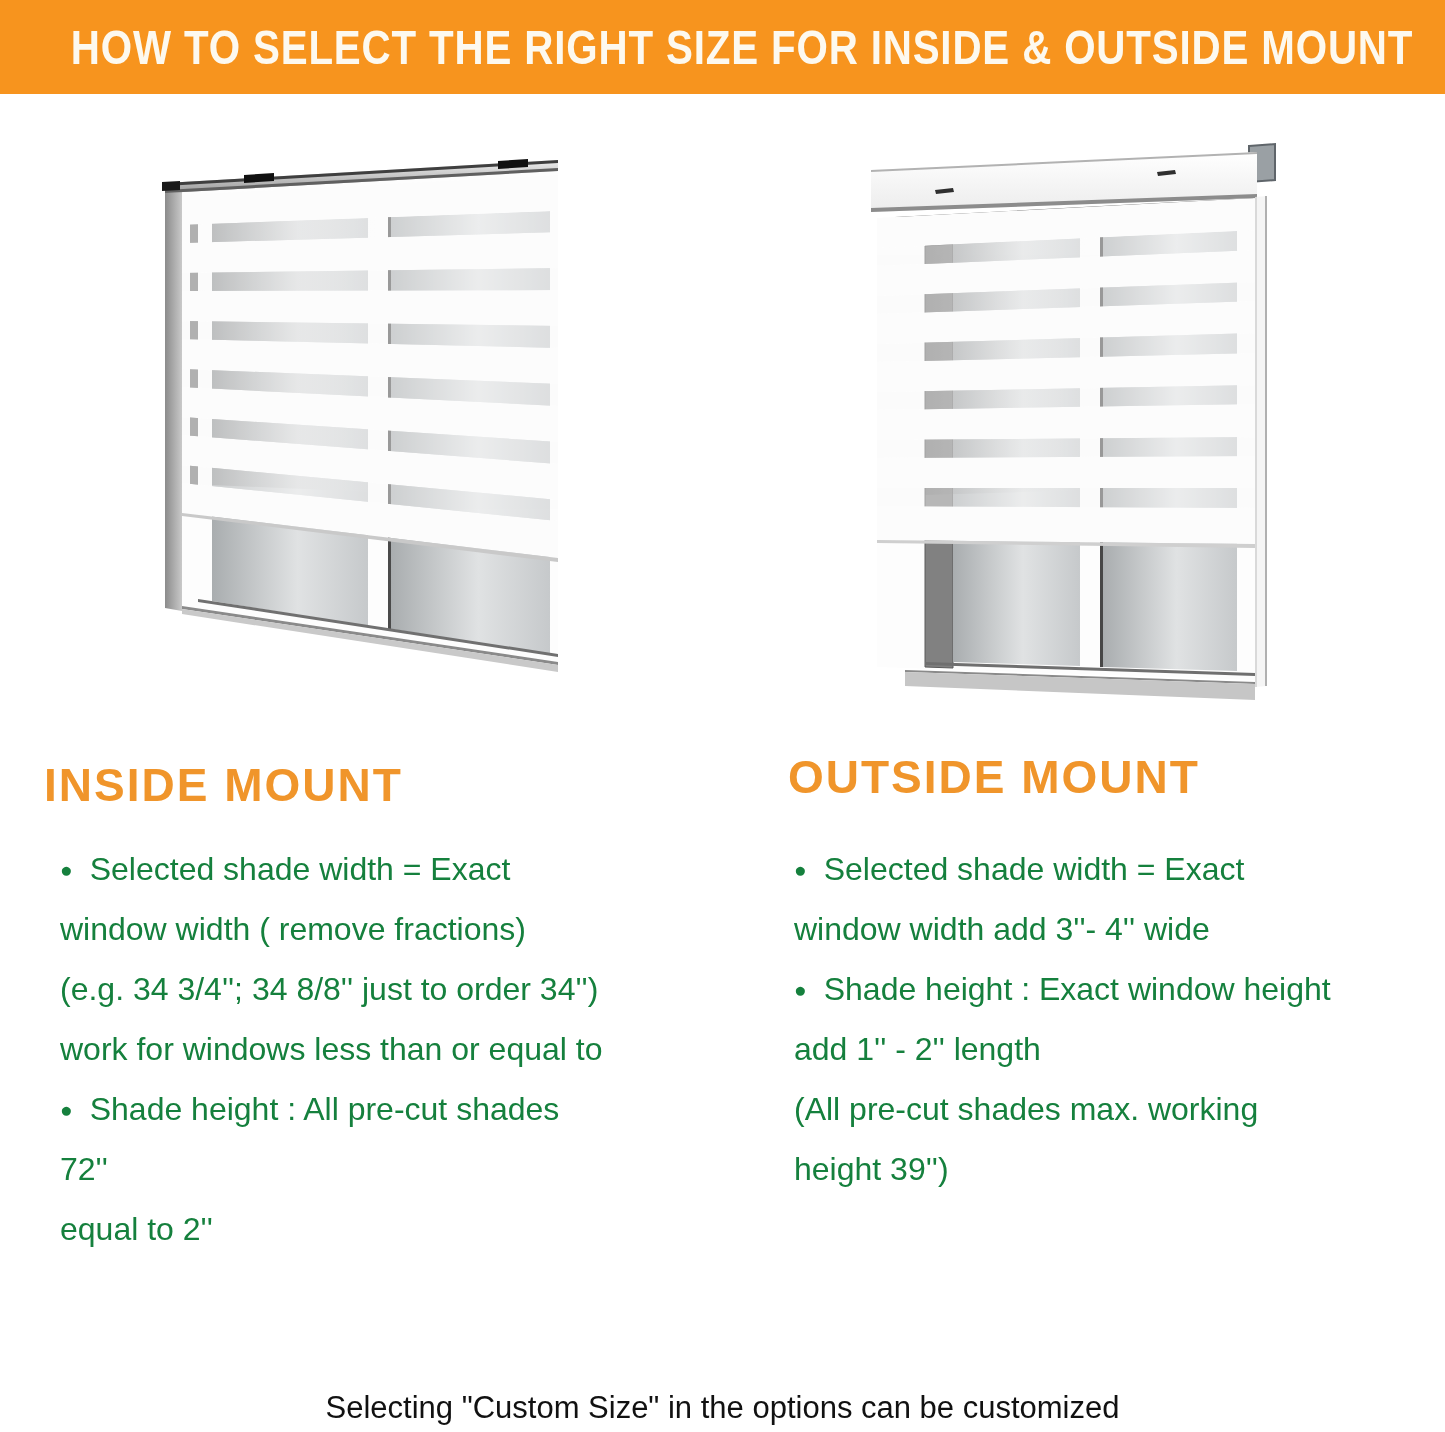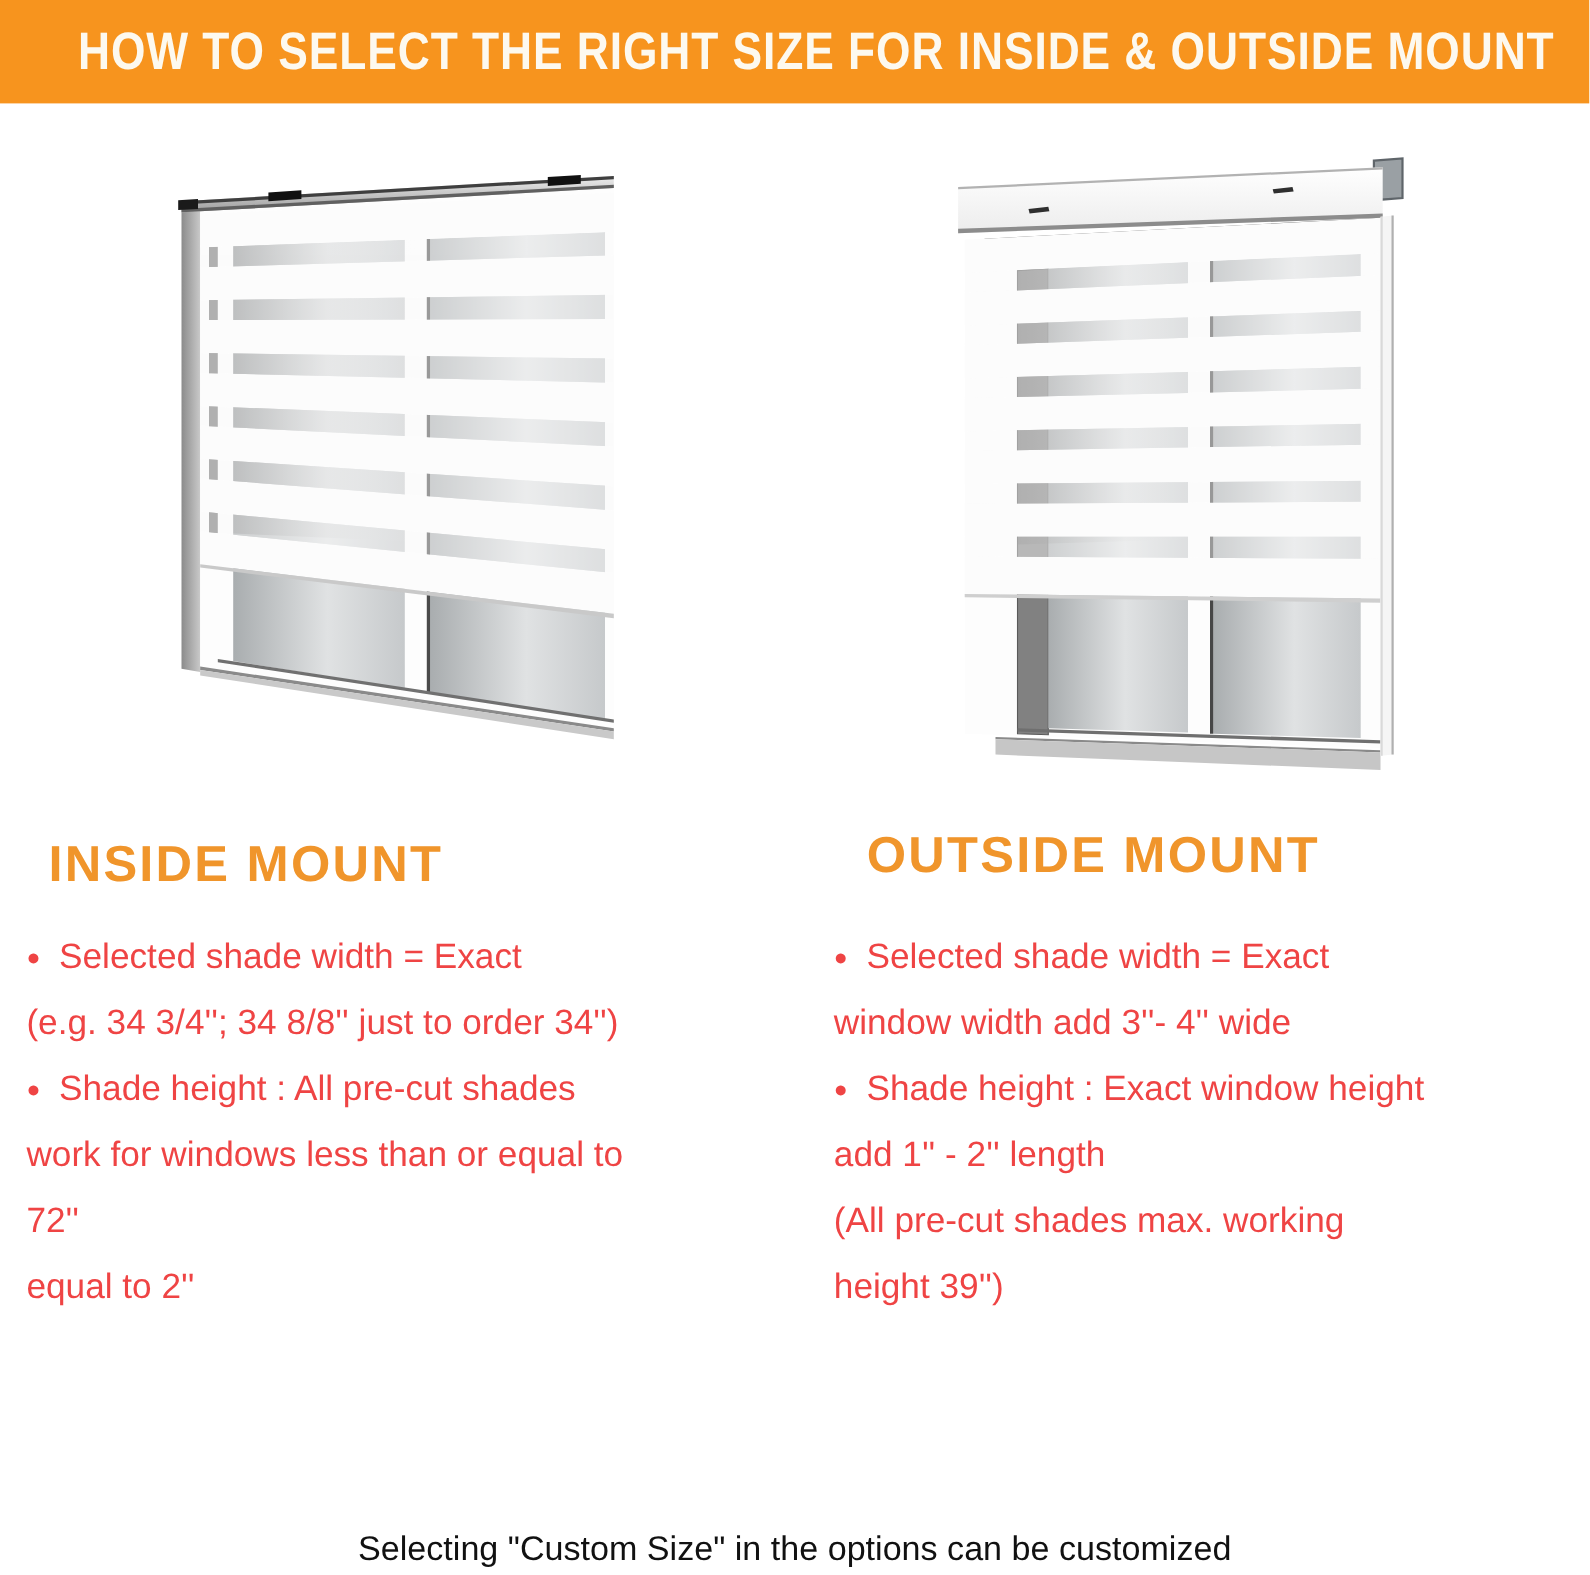--- a/index.html
+++ b/index.html
@@ -18,21 +18,21 @@
   .illus-right{left:865px;top:140px;width:430px;height:600px;}
   svg{display:block;}
 
   
   .colhead{position:absolute;margin:0;font-size:46px;font-weight:bold;letter-spacing:2px;
            color:#F0952B;line-height:50px;white-space:nowrap;}
   .colhead-left{left:44px;top:760px;}
   .colhead-right{left:788px;top:752px;}
 
   
-  .bullets{position:absolute;font-size:32px;line-height:60px;color:#ef4444;}
+  .bullets{position:absolute;font-size:32px;line-height:60px;color:#15803d;margin-left:36px;}
   .bullets-left{left:24px;top:839px;width:700px;}
   .bullets-right{left:758px;top:839px;width:670px;}
   .line{height:60px;white-space:nowrap;}
   .dot{font-size:21px;margin-right:17px;vertical-align:3px;}
 
   
   .footer{position:absolute;left:0;top:1390px;width:1445px;text-align:center;
           font-size:31px;line-height:36px;color:#111111;}
 </style>
 </head>
@@ -187,23 +187,24 @@
         <polygon points="400,56 402,56 402,546 400,546" fill="#b0b0b0"></polygon>
       </g>
     </svg>
   </div>
 
   <h2 class="colhead colhead-left">INSIDE MOUNT</h2>
   <h2 class="colhead colhead-right">OUTSIDE MOUNT</h2>
 
   <div class="bullets bullets-left">
     <div class="line"><span class="dot">●</span><span>Selected shade width = Exact</span></div>
+    <div class="line"><span>window width ( remove fractions)</span></div>
     <div class="line"><span>(e.g. 34 3/4''; 34 8/8'' just to order 34'')</span></div>
+    <div class="line"><span>work for windows less than or equal to</span></div>
     <div class="line"><span class="dot">●</span><span>Shade height : All pre-cut shades</span></div>
-    <div class="line"><span>work for windows less than or equal to</span></div>
     <div class="line"><span>72''</span></div>
     <div class="line"><span>equal to 2''</span></div>
   </div>
 
   <div class="bullets bullets-right">
     <div class="line"><span class="dot">●</span><span>Selected shade width = Exact</span></div>
     <div class="line"><span>window width add 3''- 4'' wide</span></div>
     <div class="line"><span class="dot">●</span><span>Shade height : Exact window height</span></div>
     <div class="line"><span>add 1'' - 2'' length</span></div>
     <div class="line"><span>(All pre-cut shades max. working</span></div>

